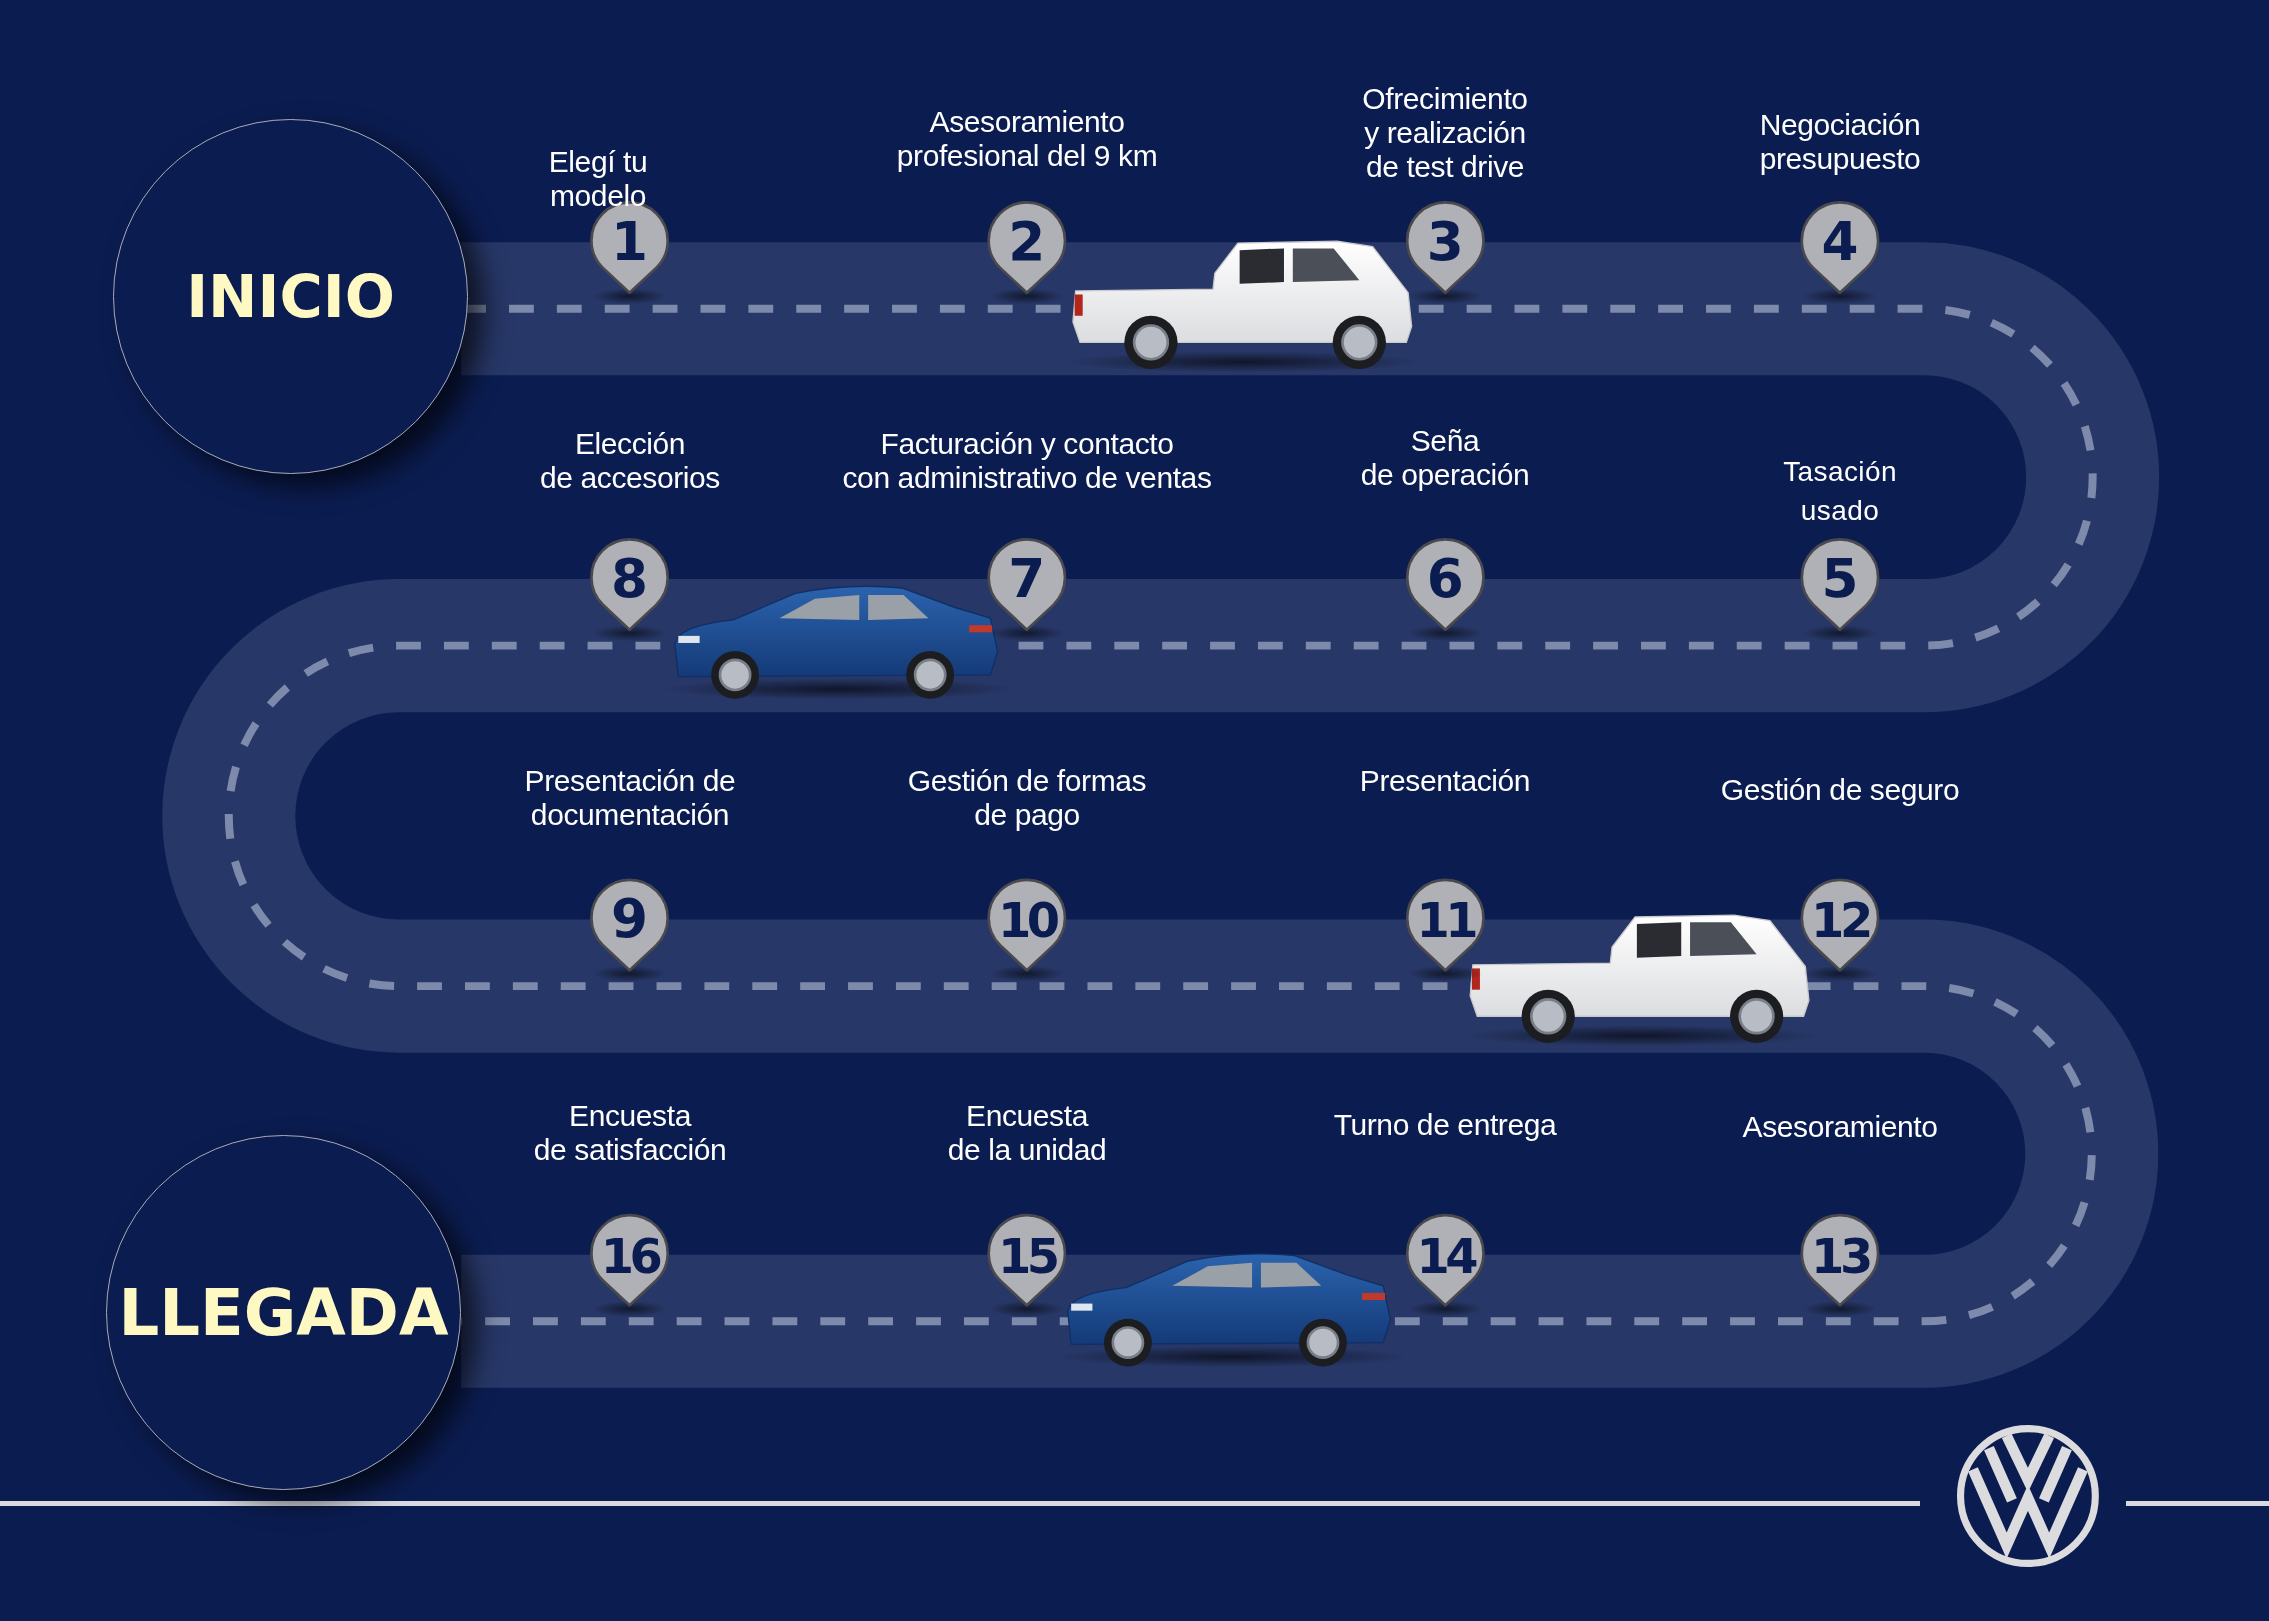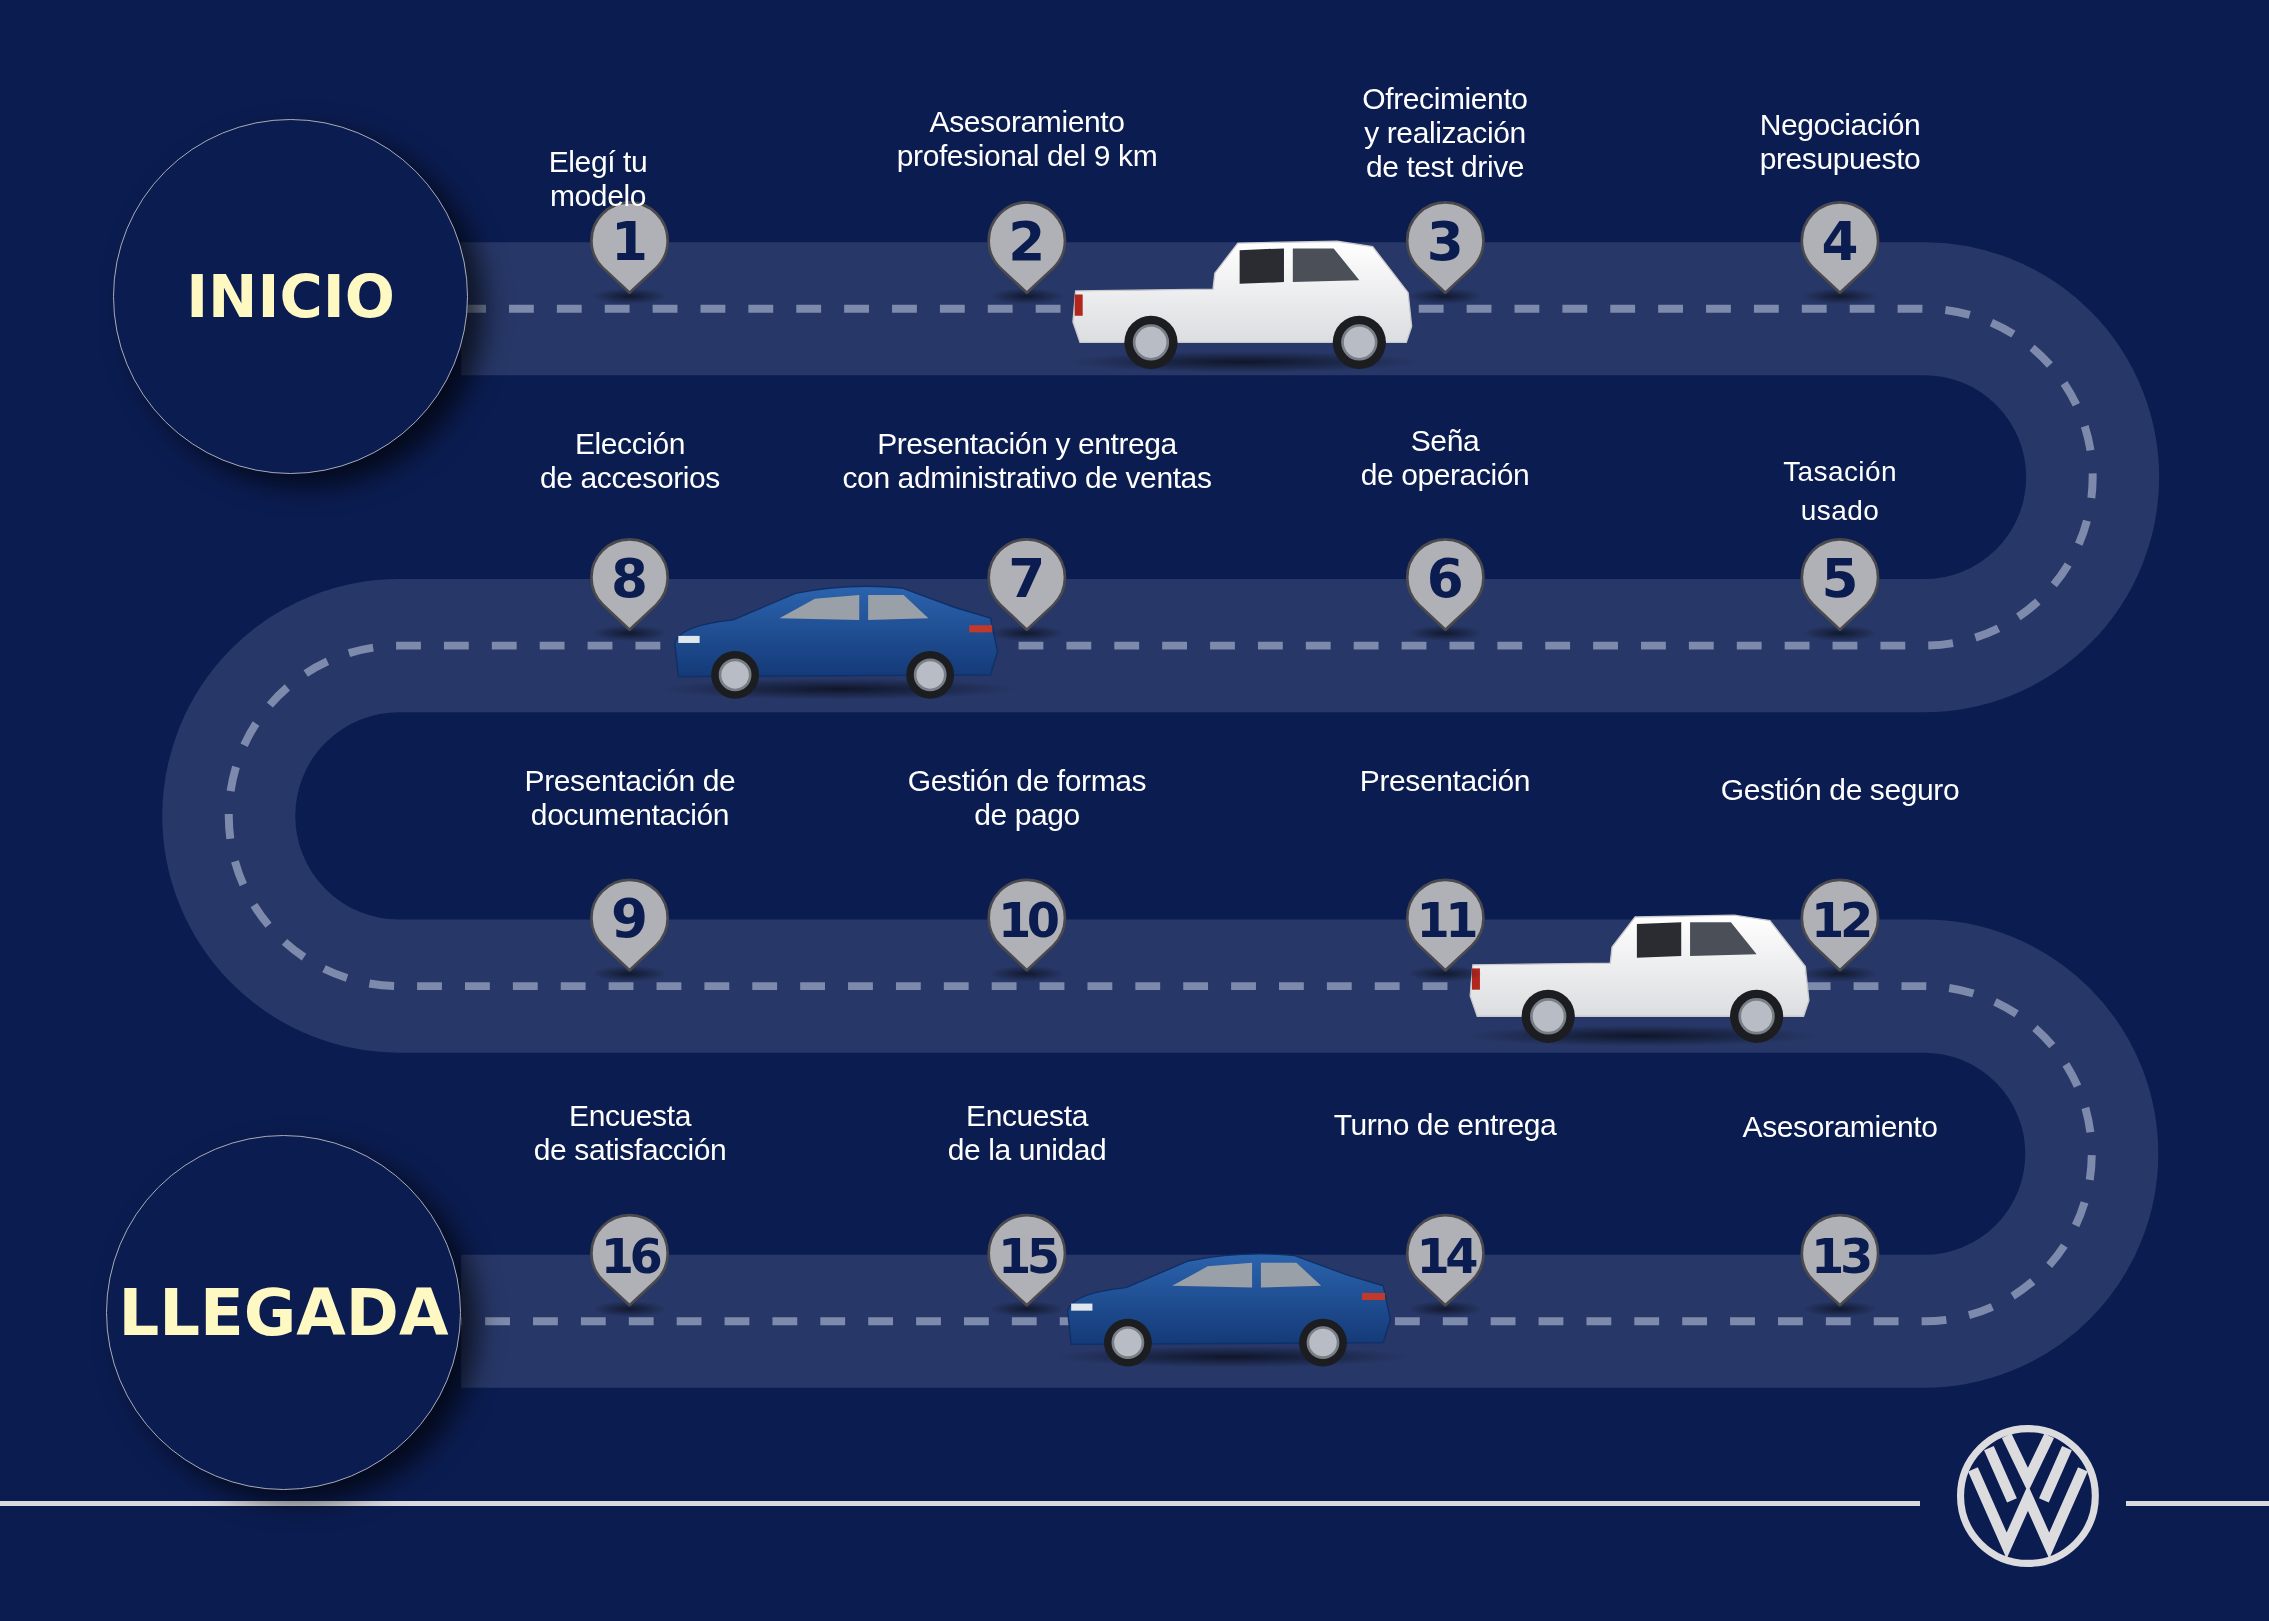--- a/index.html
+++ b/index.html
@@ -219,21 +219,21 @@
 profesional del 9 km</div>
     <div class="label" style="left: 1445px; top: 82px;">Ofrecimiento
 y realización
 de test drive</div>
     <div class="label" style="left: 1840px; top: 108px;">Negociación
 presupuesto</div>
     <div class="label small" style="left: 1840px; top: 452px;">Tasación
 usado</div>
     <div class="label" style="left: 1445px; top: 424px;">Seña
 de operación</div>
-    <div class="label" style="left: 1027px; top: 427px;">Presentación y entrega
+    <div class="label" style="left: 1027px; top: 427px;">Facturación y contacto
 con administrativo de ventas</div>
     <div class="label" style="left: 630px; top: 427px;">Elección
 de accesorios</div>
     <div class="label" style="left: 630px; top: 764px;">Presentación de
 documentación</div>
     <div class="label" style="left: 1027px; top: 764px;">Gestión de formas
 de pago</div>
     <div class="label" style="left: 1445px; top: 764px;">Presentación</div>
     <div class="label" style="left: 1840px; top: 773px;">Gestión de seguro</div>
     <div class="label" style="left: 1840px; top: 1110px;">Asesoramiento</div>

